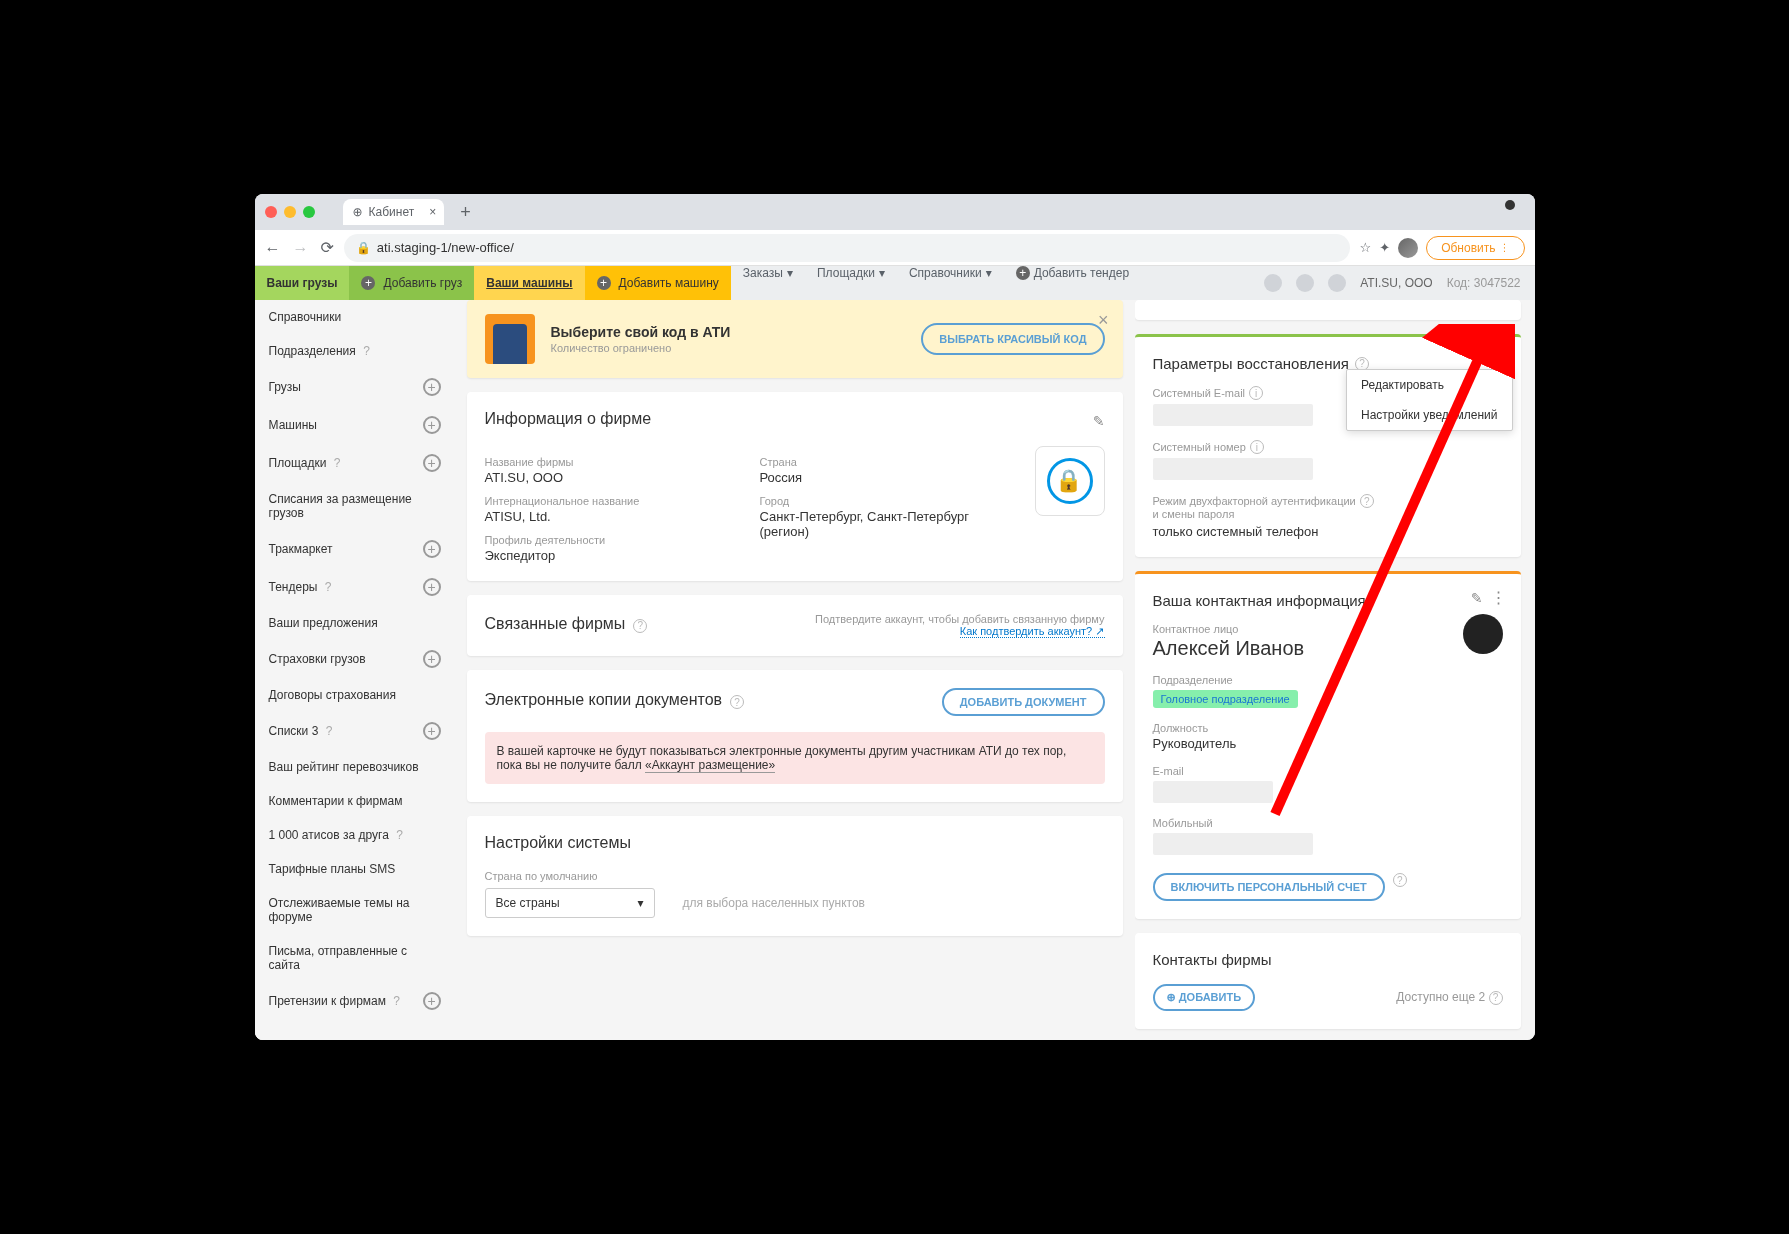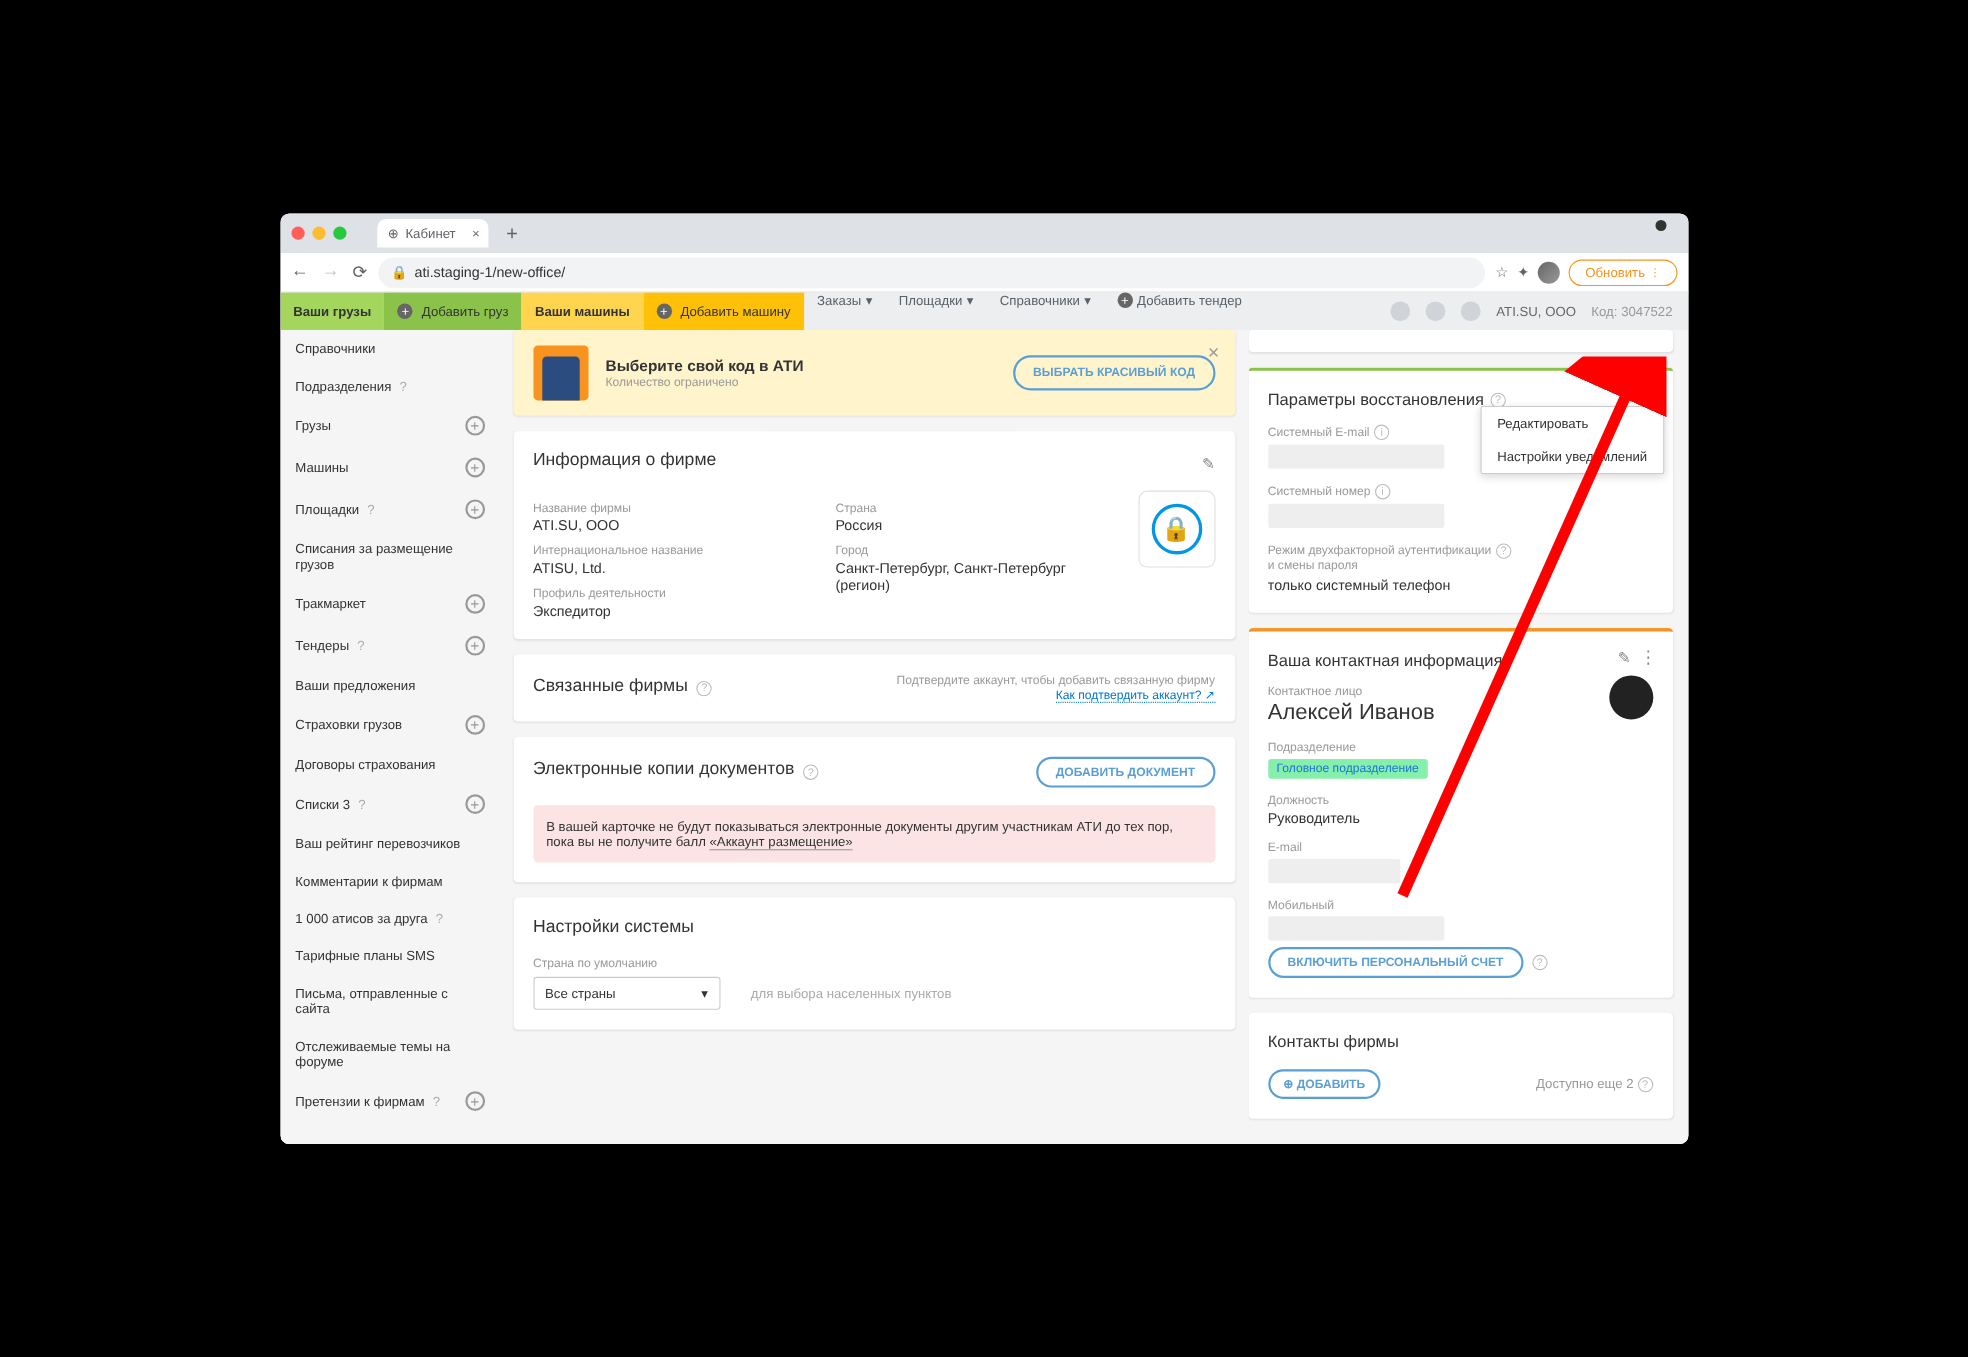--- a/index.html
+++ b/index.html
@@ -17,21 +17,21 @@
 .nav-icons span { cursor: pointer; }
 .url-box { flex: 1; background: #f1f3f4; border-radius: 14px; height: 28px; display: flex; align-items: center; padding: 0 12px; font-size: 13px; color: #333; }
 .url-box .lock { margin-right: 6px; color: #5f6368; font-size: 12px; }
 .addr-right { display: flex; gap: 8px; align-items: center; }
 .refresh-btn { border: 1px solid #f7931e; color: #f7931e; border-radius: 14px; padding: 4px 14px; font-size: 12px; cursor: pointer; display: flex; align-items: center; gap: 4px; }
 .avatar-small { width: 20px; height: 20px; border-radius: 50%; background: linear-gradient(135deg,#666,#999); }
 .top-menu { background: #eceef0; height: 34px; display: flex; align-items: center; font-size: 12px; }
 .tm-section { display: flex; align-items: center; height: 100%; padding: 0 12px; gap: 8px; }
 .tm-green { background: #a4d65e; color: #333; font-weight: 600; }
 .tm-green2 { background: #8bc34a; color: #333; }
-.tm-yellow { background: #ffd54f; color: #333; font-weight: 600; }
+.tm-yellow { background: #ffd54f; color: #333; font-weight: 600; text-decoration: underline; }
 .tm-yellow2 { background: #ffc107; color: #333; }
 .tm-link { cursor: pointer; display: flex; align-items: flex-start; gap: 4px; color: #5a6169; }
 .tm-right { margin-left: auto; display: flex; align-items: center; gap: 14px; padding-right: 14px; color: #999; }
 .tm-right .circ-icon { width: 18px; height: 18px; border-radius: 50%; background: #d0d3d8; }
 .plus-circle { width: 14px; height: 14px; border-radius: 50%; background: #666; color: #fff; display: inline-flex; align-items: center; justify-content: center; font-size: 12px; line-height: 1; }
 .body-area { display: flex; background: #f5f5f5; height: 740px; overflow: hidden; }
 .sidebar { width: 200px; background: #f5f5f5; padding: 0; overflow-y: auto; }
 .side-item { padding: 10px 14px; color: #333; font-size: 12px; display: flex; align-items: center; justify-content: space-between; cursor: pointer; }
 .side-item .q { color: #aaa; margin-left: 4px; }
 .side-plus { width: 18px; height: 18px; border: 2px solid #999; border-radius: 50%; display: inline-flex; align-items: center; justify-content: center; color: #999; font-size: 14px; }
@@ -214,24 +214,24 @@
       <div class="side-item">
           <span>Комментарии к фирмам</span>
         </div>
       <div class="side-item">
           <span><span>1 000 атисов за друга</span> <span class="q">?</span></span>
         </div>
       <div class="side-item">
           <span>Тарифные планы SMS</span>
         </div>
       <div class="side-item">
+          <span>Отслеживаемые темы на форуме</span>
+        </div>
+      <div class="side-item">
           <span>Письма, отправленные с сайта</span>
-        </div>
-      <div class="side-item">
-          <span>Отслеживаемые темы на форуме</span>
         </div>
       <div class="side-item">
           <span><span>Претензии к фирмам</span> <span class="q">?</span></span>
           <span class="side-plus">+</span>
         </div>
     </div>
 
     <div class="main">
 
       <div class="card promo">
@@ -350,21 +350,21 @@
           <div class="field-label">Контактное лицо</div>
           <div class="contact-name">Алексей Иванов</div>
           <div class="field-label">Подразделение</div>
           <div class="tag">Головное подразделение</div>
           <div class="field-label">Должность</div>
           <div class="info-val">Руководитель</div>
           <div class="field-label">E-mail</div>
           <div class="field-masked" style="width:120px"></div>
           <div class="field-label">Мобильный</div>
           <div class="field-masked"></div>
-          <div style="margin-top:6px;display:flex;align-items:center;gap:8px">
+          <div style="margin-top:18px;display:flex;align-items:flex-start;gap:8px">
             <button class="btn-outline">ВКЛЮЧИТЬ ПЕРСОНАЛЬНЫЙ СЧЕТ</button>
             <span class="q-icon">?</span>
           </div>
         </div>
       </div>
 
       <div class="rcard">
         <div class="rcard-body">
           <h3>Контакты фирмы</h3>
           <div style="display:flex;align-items:center;margin-top:16px;gap:8px">

